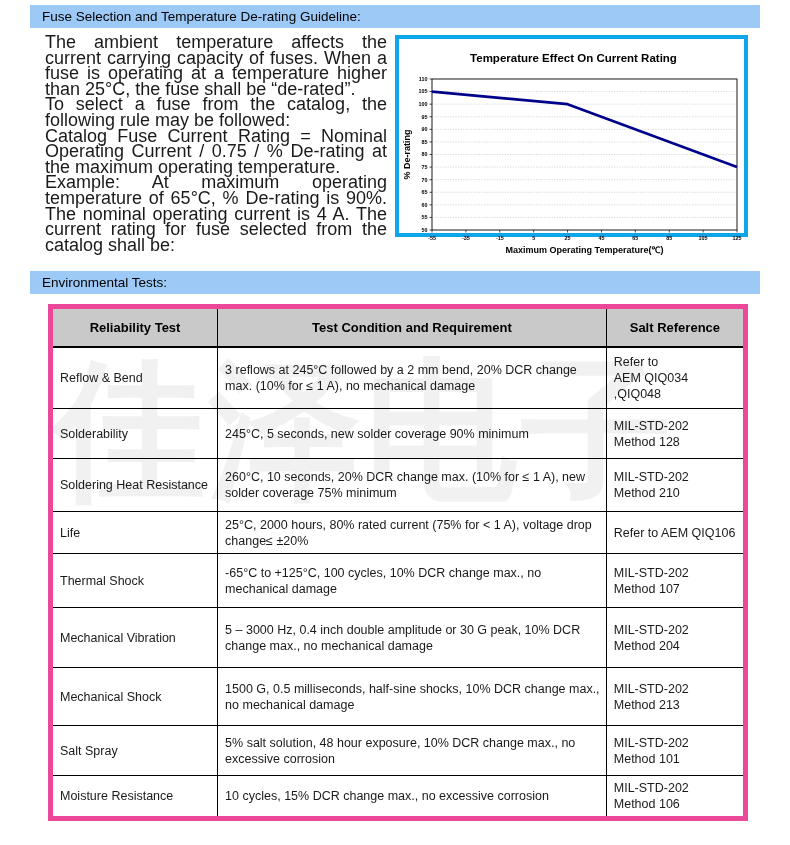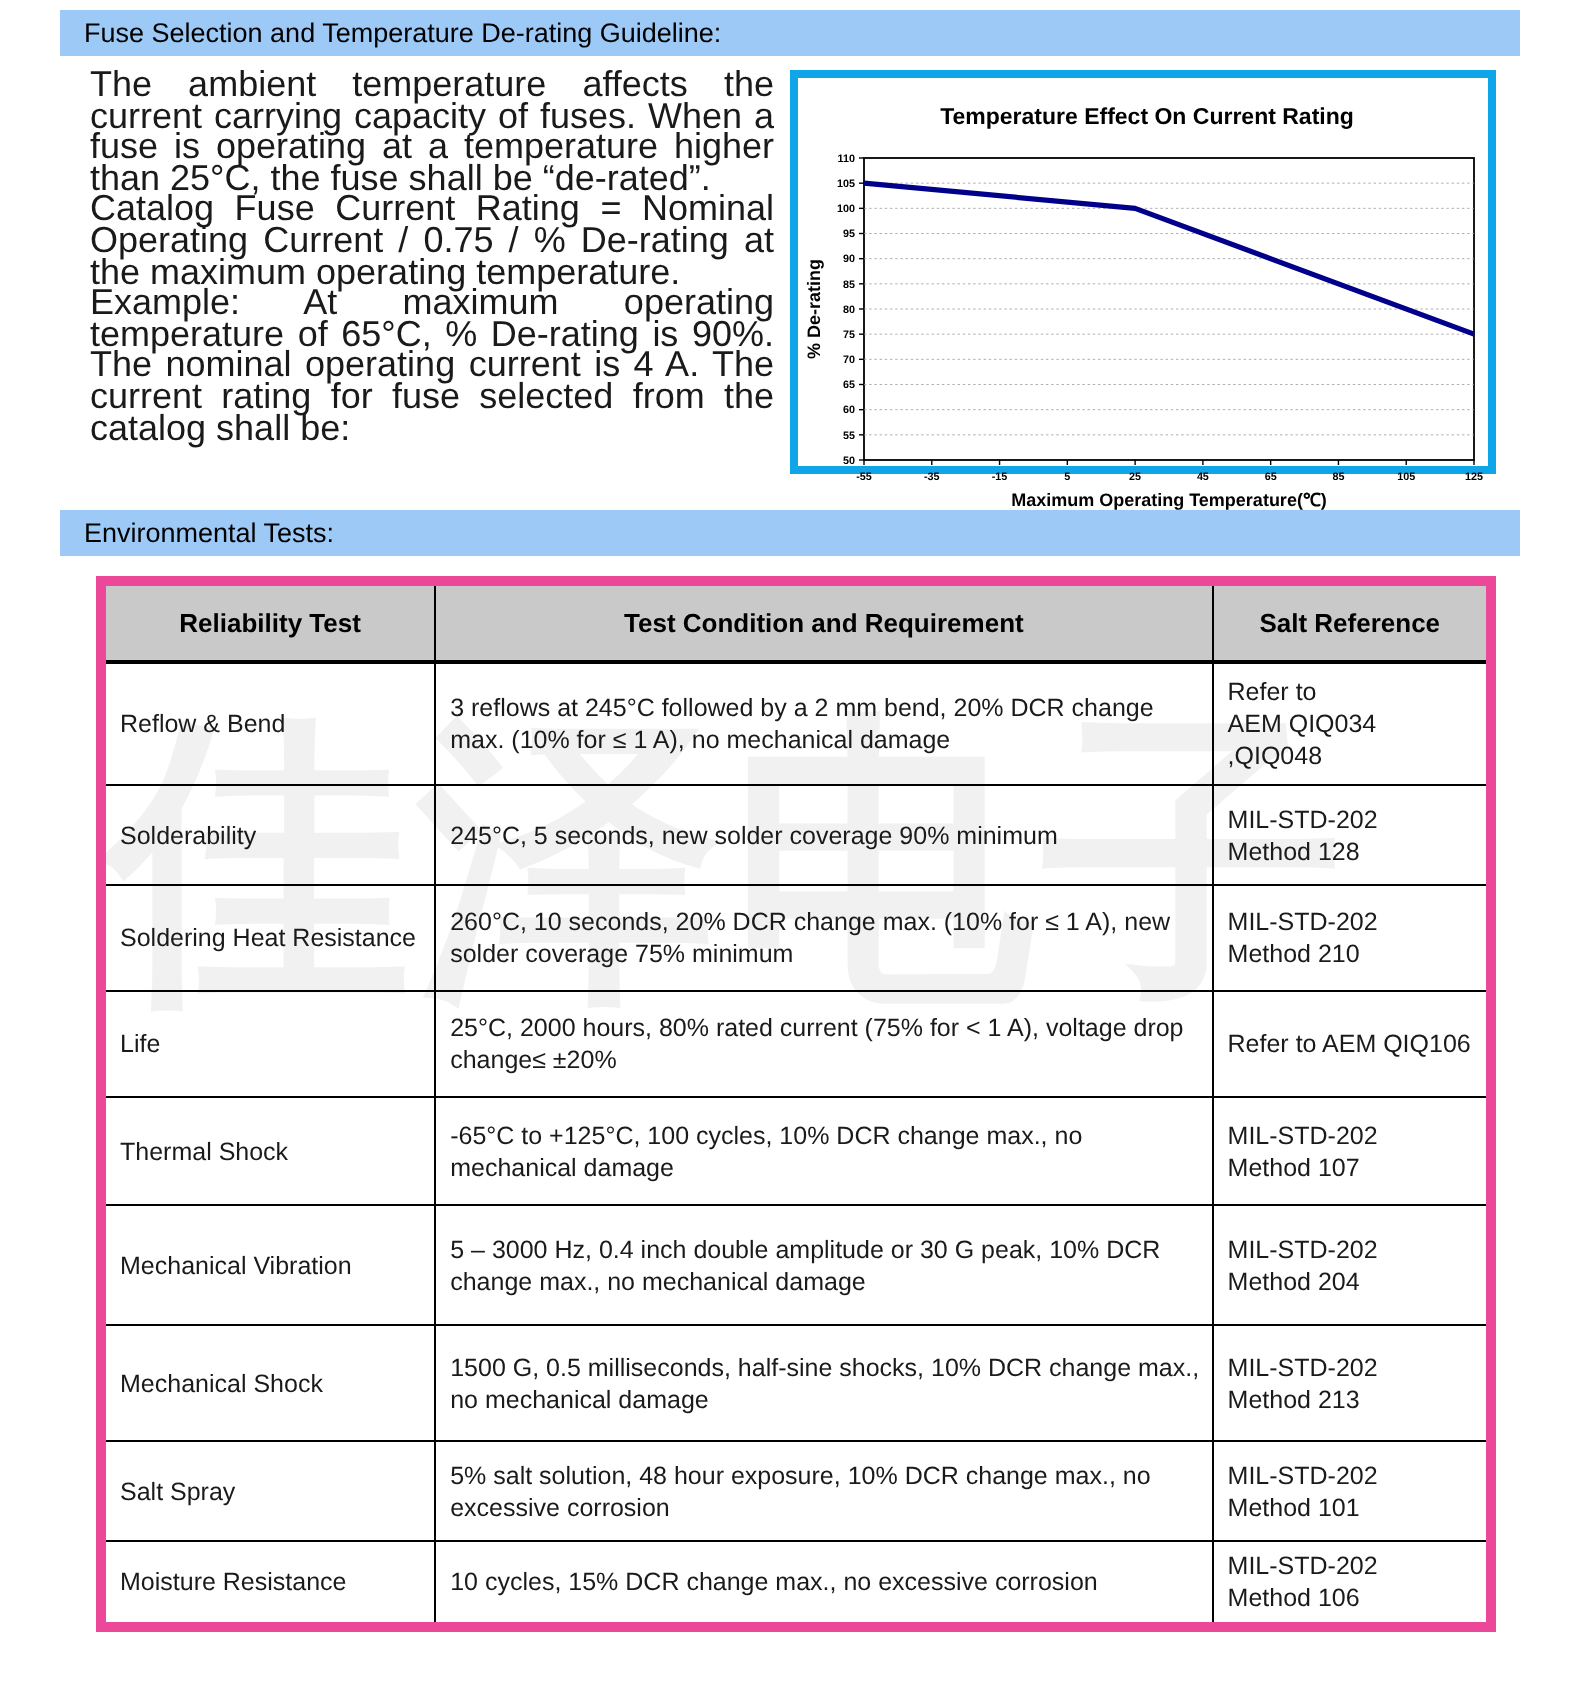--- a/index.html
+++ b/index.html
@@ -94,20 +94,21 @@
 </head>
 <body>
 
 <div class="watermark">佳泽电子</div>
 
 <div class="section-bar">Fuse Selection and Temperature De-rating Guideline:</div>
 
 <div class="content-row">
   <div class="intro-col">
     <p>The ambient temperature affects the current carrying capacity of fuses. When a fuse is operating at a temperature higher than 25°C, the fuse shall be “de-rated”.</p>
+    <p>To select a fuse from the catalog, the following rule may be followed:</p>
     <p>Catalog Fuse Current Rating = Nominal Operating Current / 0.75 /  % De-rating at the maximum operating temperature.</p>
     <p>Example: At maximum operating temperature of 65°C, % De-rating is 90%. The nominal operating current is 4 A. The current rating for fuse selected from the catalog shall be:</p>
   </div>
   <div class="chart-box" id="chart-box">
       <svg width="349" height="226" viewBox="0 0 349 226">
         <text x="174.5" y="23" text-anchor="middle" font-size="11.5" font-weight="bold" fill="#000">Temperature Effect On Current Rating</text>
         <rect x="33" y="40" width="305" height="151" fill="#fff" stroke="#000" stroke-width="0.9"></rect>
         <line x1="30.5" y1="191" x2="33" y2="191" stroke="#000" stroke-width="0.7"></line>
         <text x="28.5" y="192.9" text-anchor="end" font-size="5.4" font-weight="bold" fill="#000">50</text>
         <line x1="33" y1="178.41666666666666" x2="338" y2="178.41666666666666" stroke="#9a9a9a" stroke-width="0.4" stroke-dasharray="1.2 1.4"></line>
@@ -200,21 +201,21 @@
         </td>
       </tr>
       <tr style="height: 53px;">
         <td class="col-test">Soldering Heat Resistance</td>
         <td class="col-cond">260°C, 10 seconds, 20% DCR change max. (10% for  ≤ 1 A), new solder coverage 75% minimum</td>
         <td class="col-ref">
           <div>MIL-STD-202</div>
           <div>Method 210</div>
         </td>
       </tr>
-      <tr style="height: 53px;">
+      <tr style="height: 42px;">
         <td class="col-test">Life</td>
         <td class="col-cond">25°C, 2000 hours, 80% rated current (75% for &lt; 1 A), voltage drop change≤ ±20%</td>
         <td class="col-ref">
           <div>Refer to AEM QIQ106</div>
         </td>
       </tr>
       <tr style="height: 54px;">
         <td class="col-test">Thermal Shock</td>
         <td class="col-cond">-65°C to +125°C, 100 cycles, 10% DCR change max., no mechanical damage</td>
         <td class="col-ref">

